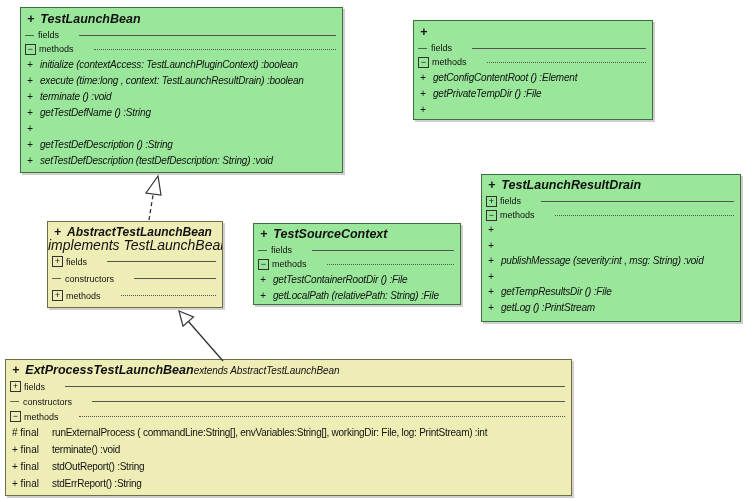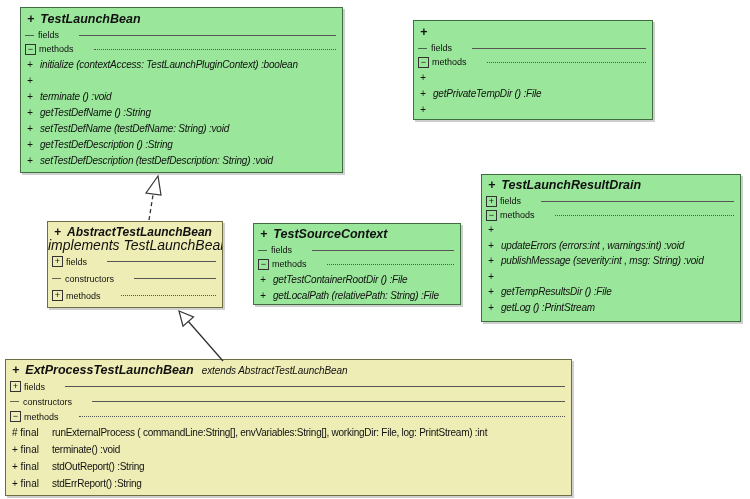--- a/index.html
+++ b/index.html
@@ -16,21 +16,21 @@
   }
   .green{background:#9ae69a;border-color:#3f6f3f;}
   .yellow{background:#eeedb6;border-color:#6e6e45;}
   .title-row{
     padding:4px 6px 2px 6px;
     font-size:12.5px;font-weight:bold;font-style:italic;
     white-space:nowrap;display:flex;align-items:baseline;
   }
   .title-row .vis{margin-right:6px;}
   .title-suffix{
-    font-weight:normal;font-size:10px;margin-left:8px;letter-spacing:-0.1px;
+    font-weight:normal;font-size:10px;letter-spacing:-0.1px;
   }
   .subtitle{
     text-align:center;font-style:italic;font-size:14px;height:14px;line-height:13px;
     white-space:nowrap;
   }
   .sec{
     display:flex;align-items:center;height:14px;padding:0 4px 0 4px;
     font-size:9px;white-space:nowrap;
   }
   .cls-abstract .sec{height:17px;}
@@ -74,32 +74,32 @@
     <span class="icon boxed">−</span>
     <span class="sec-label">methods</span>
     <span class="rule dotted"></span>
   </div>
   <div class="row">
     <span class="pfx">+</span>
     <span class="mtext">initialize (contextAccess: TestLaunchPluginContext) :boolean</span>
   </div>
   <div class="row">
     <span class="pfx">+</span>
+    <span class="mtext">execute (time:long , context: TestLaunchResultDrain) :boolean</span>
   </div>
   <div class="row">
     <span class="pfx">+</span>
     <span class="mtext">terminate () :void</span>
   </div>
   <div class="row">
     <span class="pfx">+</span>
     <span class="mtext">getTestDefName () :String</span>
   </div>
   <div class="row">
     <span class="pfx">+</span>
-    <span class="mtext">setTestDefName (testDefName: String) :void</span>
   </div>
   <div class="row">
     <span class="pfx">+</span>
     <span class="mtext">getTestDefDescription () :String</span>
   </div>
   <div class="row">
     <span class="pfx">+</span>
     <span class="mtext">setTestDefDescription (testDefDescription: String) :void</span>
   </div>
 </div>
@@ -113,20 +113,21 @@
     <span class="sec-label">fields</span>
     <span class="rule"></span>
   </div>
   <div class="sec">
     <span class="icon boxed">−</span>
     <span class="sec-label">methods</span>
     <span class="rule dotted"></span>
   </div>
   <div class="row">
     <span class="pfx">+</span>
+    <span class="mtext">getConfigContentRoot () :Element</span>
   </div>
   <div class="row">
     <span class="pfx">+</span>
     <span class="mtext">getPrivateTempDir () :File</span>
   </div>
   <div class="row">
     <span class="pfx">+</span>
   </div>
 </div>
 
@@ -143,21 +144,20 @@
   <div class="sec">
     <span class="icon boxed">−</span>
     <span class="sec-label">methods</span>
     <span class="rule dotted"></span>
   </div>
   <div class="row" style="height:15.5px;">
     <span class="pfx">+</span>
   </div>
   <div class="row" style="height:15.5px;">
     <span class="pfx">+</span>
-    <span class="mtext">updateErrors (errors:int , warnings:int) :void</span>
   </div>
   <div class="row" style="height:15.5px;">
     <span class="pfx">+</span>
     <span class="mtext">publishMessage (severity:int , msg: String) :void</span>
   </div>
   <div class="row" style="height:15.5px;">
     <span class="pfx">+</span>
   </div>
   <div class="row" style="height:15.5px;">
     <span class="pfx">+</span>

